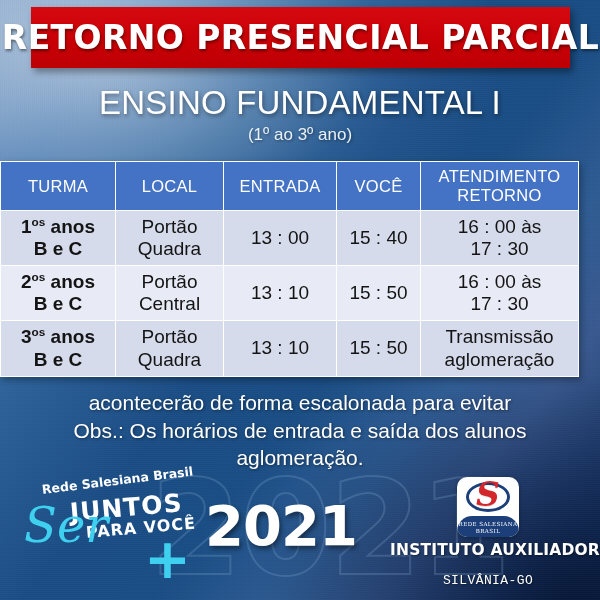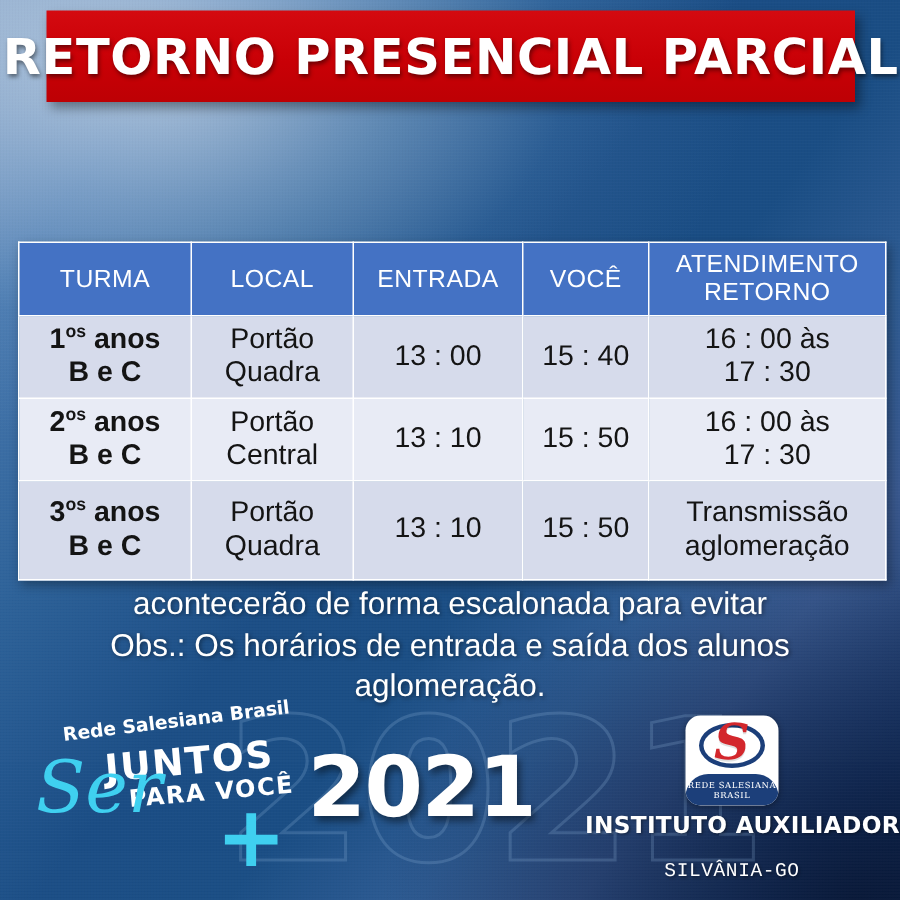--- a/index.html
+++ b/index.html
@@ -108,21 +108,21 @@
   #subtitle-sub {
     color: #e9f1fa;
     font-size: 17px;
     margin-top: 3px;
     text-shadow: 1px 1px 3px rgba(0,0,0,0.40);
   }
 
   
   #schedule-table {
     position: absolute;
-    left: 12px;
+    left: 0;
     top: 161px;
     width: 578px;
     border-collapse: collapse;
     table-layout: fixed;
     box-shadow: 2px 3px 7px rgba(0,0,0,0.33);
   }
   #schedule-table th,
   #schedule-table td {
     border: 1px solid #ffffff;
     text-align: center;
@@ -143,21 +143,21 @@
   #schedule-table tbody td {
     color: #141414;
     font-size: 19px;
     line-height: 1.16;
   }
   #schedule-table tbody td.turma-cell {
     font-weight: bold;
     font-size: 19px;
   }
   #schedule-table tbody tr { height: 55px; }
-  #schedule-table tbody tr:last-child { height: 66px; border-radius: 24px; }
+  #schedule-table tbody tr:last-child { height: 56px; border-radius: 24px; }
 
   .col-turma  { width: 115px; }
   .col-local  { width: 108px; }
   .col-entrada{ width: 113px; }
   .col-saida  { width: 84px;  }
   .col-remoto { width: 158px; }
 
   sup.ord { font-size: 0.62em; vertical-align: super; line-height: 0; }
 
   
@@ -341,20 +341,24 @@
 <div id="poster">
 
   <div id="texture"></div>
 
   <div id="watermark">2021</div>
 
   <div id="red-banner">
     <span id="red-banner-text">RETORNO PRESENCIAL PARCIAL</span>
   </div>
 
+  <div id="subtitle-block">
+    <div id="subtitle-main">ENSINO FUNDAMENTAL I</div>
+    <div id="subtitle-sub">(1º ao 3º ano)</div>
+  </div>
 
   <table id="schedule-table">
     <colgroup>
       <col class="col-turma">
         <col class="col-local">
         <col class="col-entrada">
         <col class="col-saida">
         <col class="col-remoto">
     </colgroup>
     <thead>

